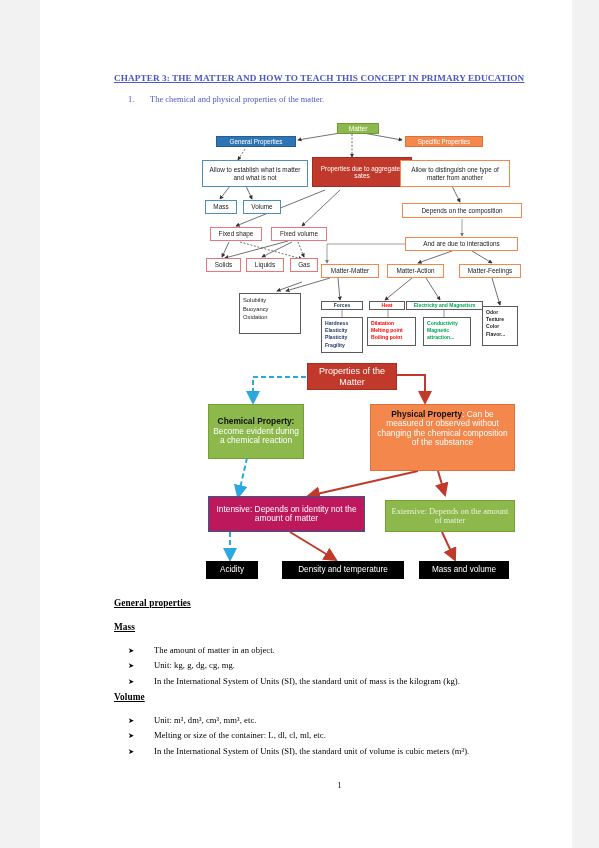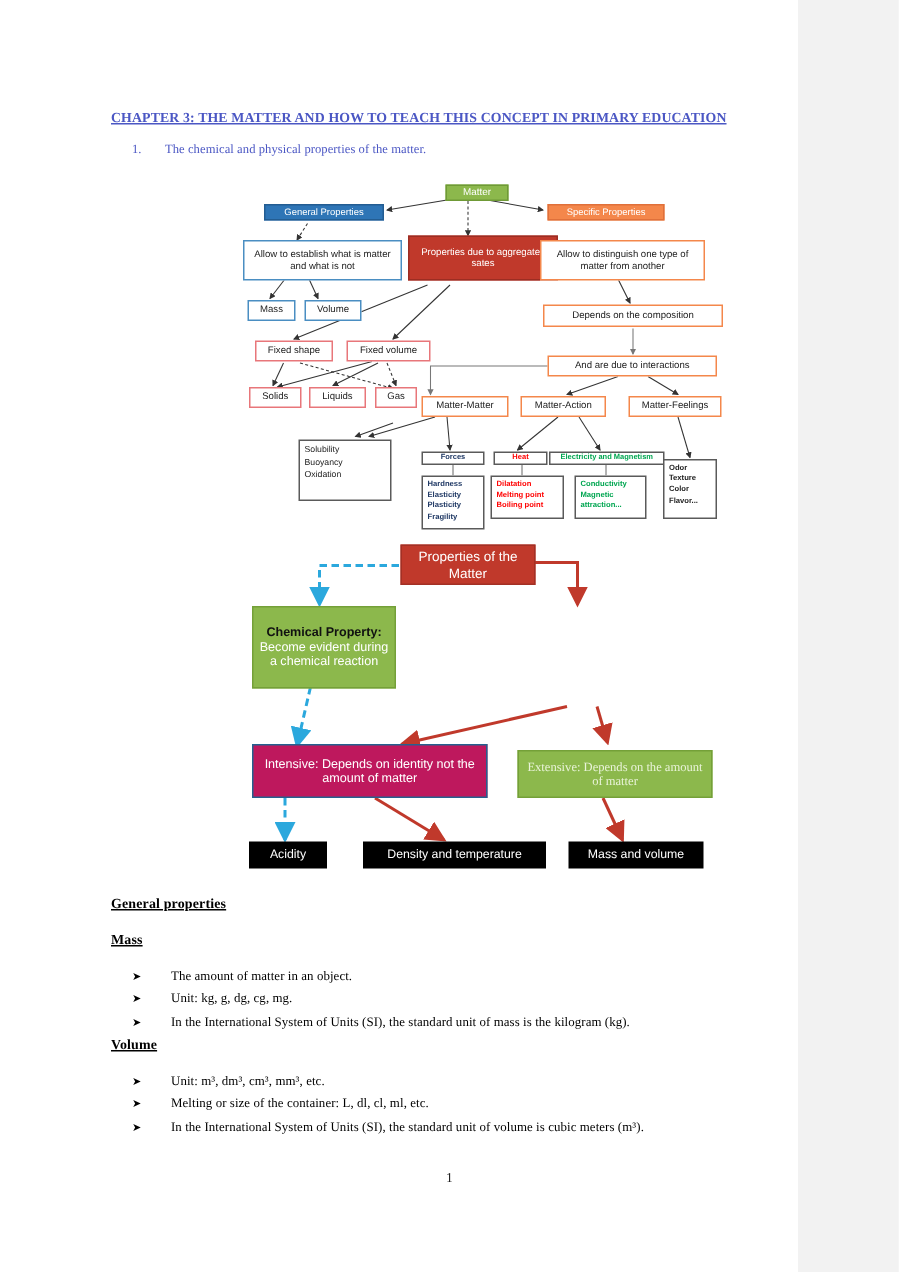--- a/index.html
+++ b/index.html
@@ -9,20 +9,21 @@
   }
   body {
     font-family: "Liberation Serif", serif;
   }
   .page {
     position: relative;
     width: 532px;
     height: 848px;
     background: #ffffff;
     overflow: hidden;
+    margin-left: 40px;
   }
 
   
   .chapter-title {
     position: absolute;
     left: 74px;
     top: 72px;
     width: 455px;
     font-family: "Liberation Serif", serif;
     font-size: 9.2px;
@@ -314,20 +315,23 @@
       </g>
     </svg>
 
     <div class="node n-propmatter" style="left:267px; top:363px; width:90px; height:27px; padding:0 4px;">Properties of  the Matter</div>
 
     <div class="node n-chemical" style="left:168px; top:404px; width:96px; height:55px; padding:0 4px; flex-direction:column;">
       <span style="font-weight:bold;color:#111;">Chemical Property:</span>
       <span> Become evident during a chemical reaction</span>
     </div>
 
+    <div class="node n-physical" style="left:330px; top:404px; width:145px; height:67px; padding:0 5px; display:block; text-align:center; padding-top:5px;">
+      <span style="font-weight:bold;color:#111;">Physical Property</span><span>: Can be measured or observed without changing the chemical composition of the substance</span>
+    </div>
 
     <div class="node n-intensive" style="left:168px; top:496px; width:157px; height:36px; padding:0 5px;">Intensive: Depends on identity not the amount of matter</div>
 
     <div class="node n-extensive" style="left:345px; top:500px; width:130px; height:32px; padding:0 5px;font-family:Liberation Serif, serif;">Extensive: Depends on the amount of matter</div>
 
     <div class="node n-black" style="left:166px; top:561px; width:52px; height:18px;">Acidity</div>
     <div class="node n-black" style="left:242px; top:561px; width:122px; height:18px;">Density and temperature</div>
     <div class="node n-black" style="left:379px; top:561px; width:90px; height:18px;">Mass  and volume</div>
   </div>
 

